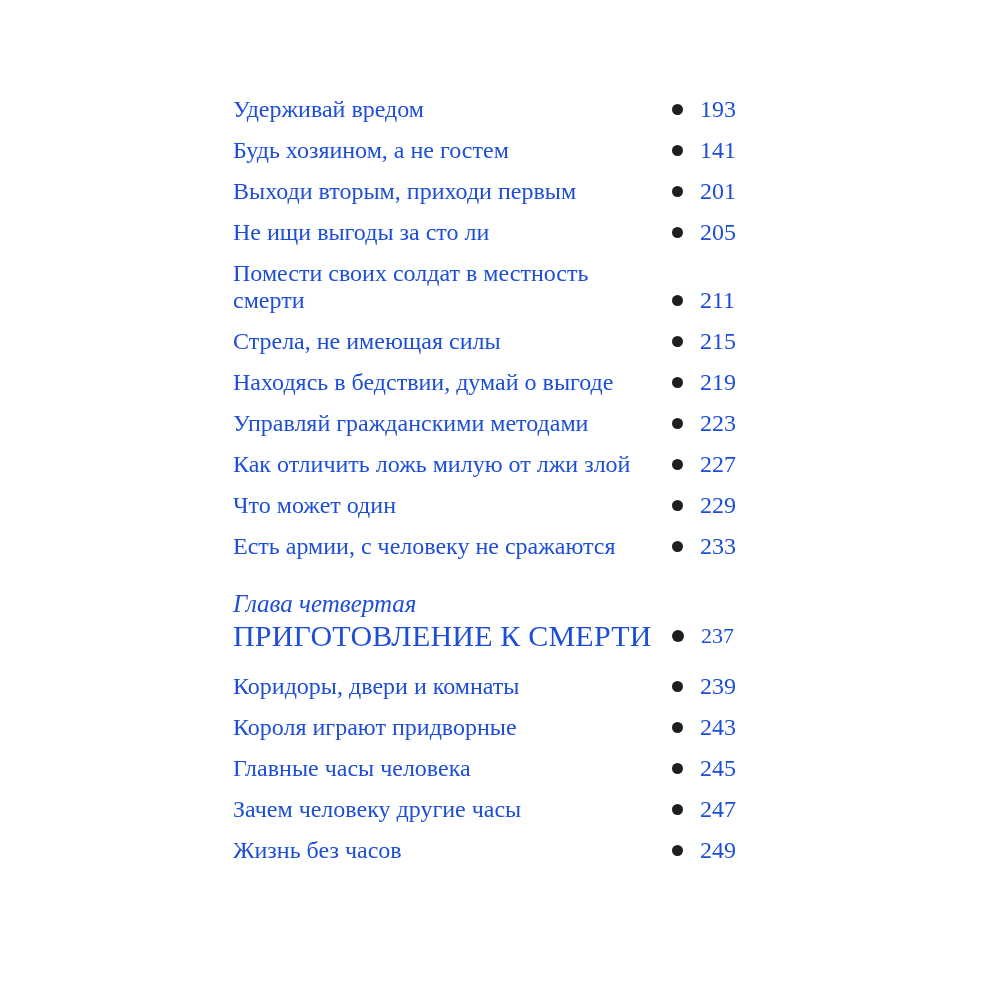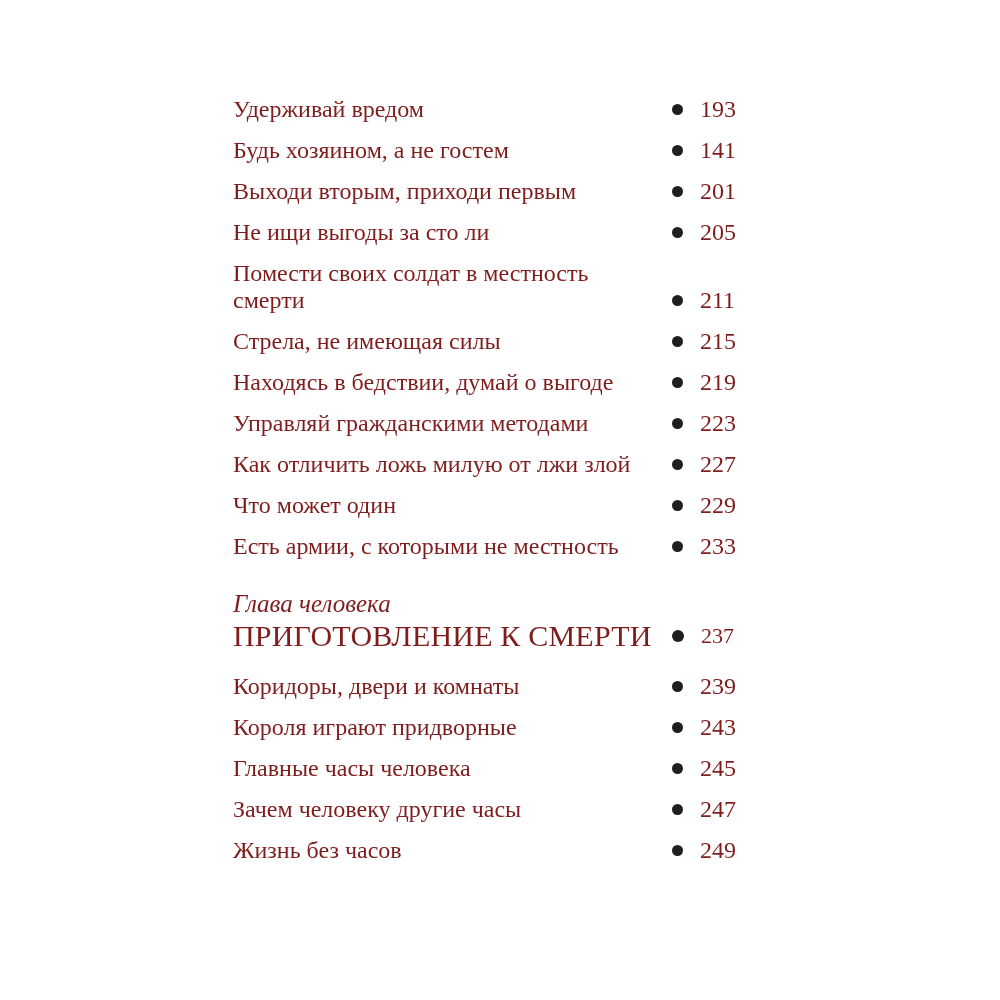--- a/index.html
+++ b/index.html
@@ -7,21 +7,21 @@
     padding: 0;
     background: #ffffff;
   }
   .page-canvas {
     position: relative;
     width: 1000px;
     height: 1000px;
     background: #ffffff;
     overflow: hidden;
     font-family: "Liberation Serif", "DejaVu Serif", serif;
-    color: #7f1d1d;
+    color: #1d4ed8;
   }
   .toc {
     position: absolute;
     left: 233px;
     top: 96px;
     width: 510px;
   }
   .row {
     display: flex;
     align-items: flex-end;
@@ -157,29 +157,29 @@
 
     <div class="row">
       <div class="title">Что может один</div>
       <div class="page">
         <span class="bullet"></span>
         <span>229</span>
       </div>
     </div>
 
     <div class="row">
-      <div class="title">Есть армии, с которыми не местность</div>
+      <div class="title">Есть армии, с человеку не сражаются</div>
       <div class="page">
         <span class="bullet"></span>
         <span>233</span>
       </div>
     </div>
 
     <div class="chapter">
-      <div class="chapter-label">Глава человека</div>
+      <div class="chapter-label">Глава четвертая</div>
       <div class="row chapter-row">
         <div class="title">ПРИГОТОВЛЕНИЕ К СМЕРТИ</div>
         <div class="page">
           <span class="bullet"></span>
           <span>237</span>
         </div>
       </div>
     </div>
 
     <div class="row">

